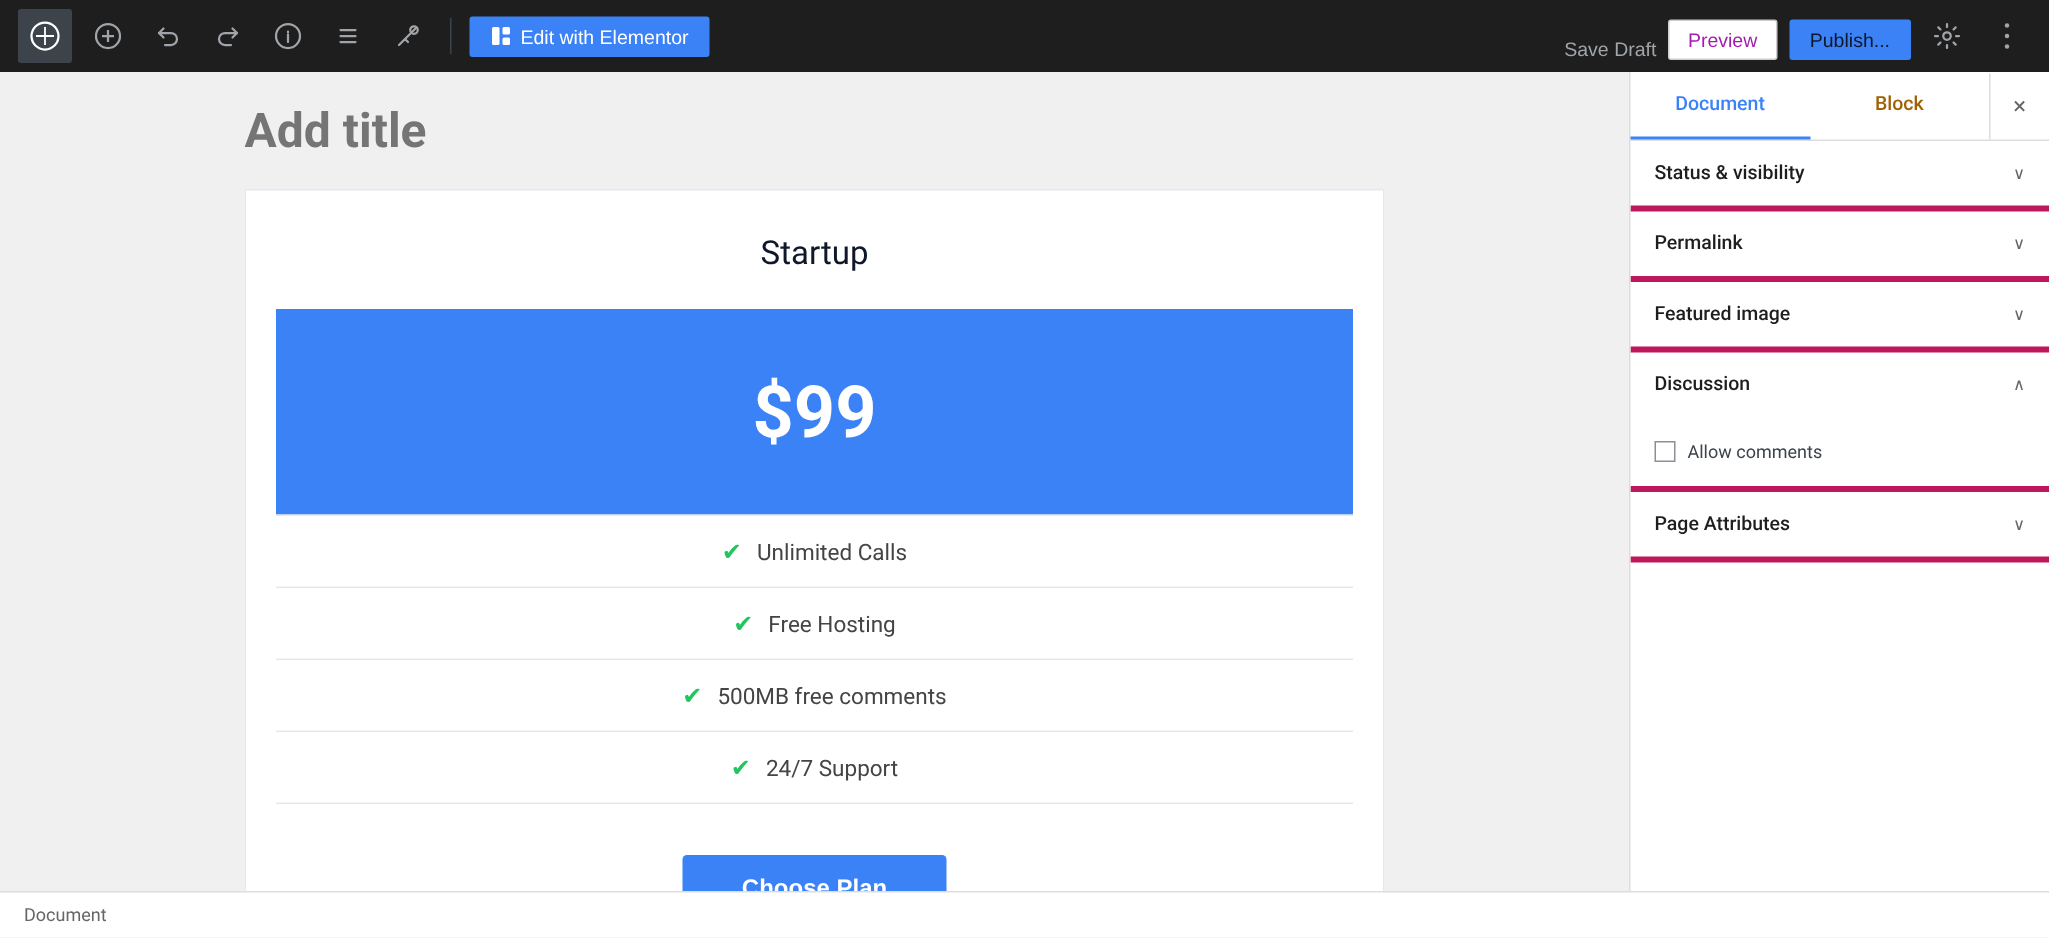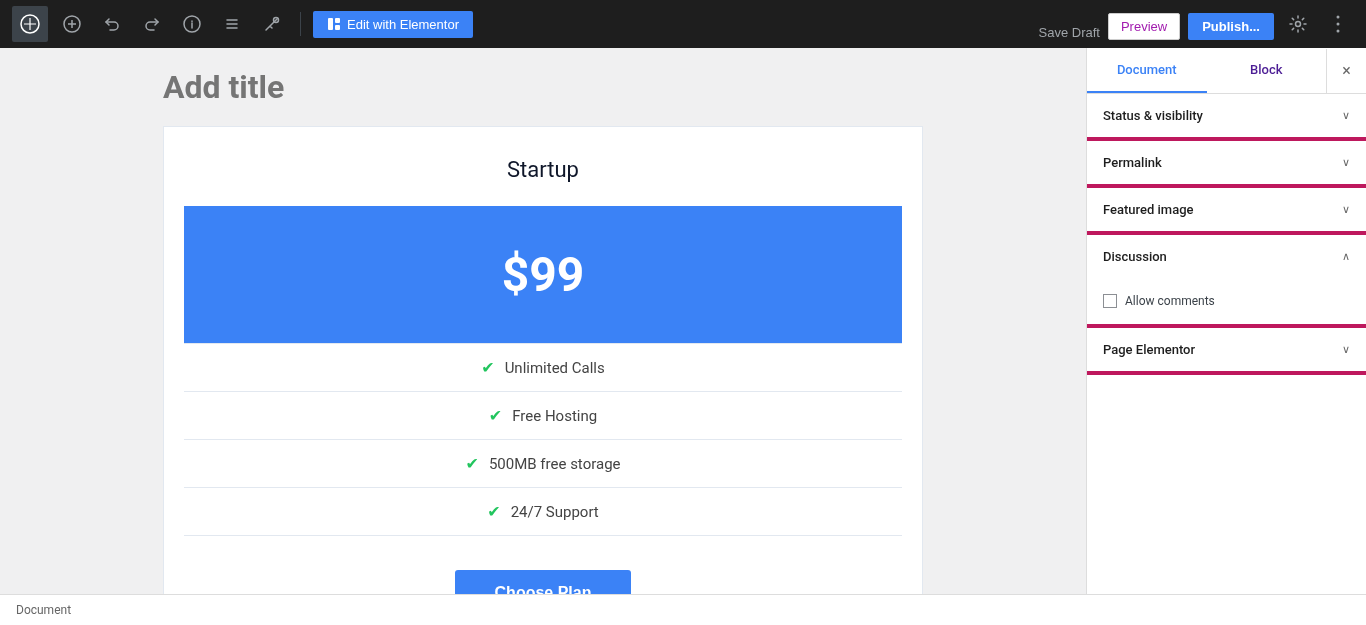--- a/index.html
+++ b/index.html
@@ -18,21 +18,21 @@
       display: flex; align-items: center; justify-content: center; border-radius: 2px; font-size: 16px;
     }
     .toolbar-separator { width: 1px; height: 24px; background: #3c434a; margin: 0 4px; }
     .edit-elementor-btn {
       display: flex; align-items: center; gap: 6px; background: #3b82f6; color: white; border: none;
       padding: 6px 14px; border-radius: 2px; cursor: pointer; font-size: 13px; font-weight: 500;
     }
     .toolbar-right { margin-left: auto; display: flex; align-items: flex-end; gap: 8px; }
     .save-draft-btn { background: transparent; border: none; color: #a0a5aa; cursor: pointer; font-size: 13px; }
     .preview-btn { background: white; border: 1px solid #ccc; color: #a21caf; padding: 5px 12px; border-radius: 2px; cursor: pointer; font-size: 13px; }
-    .publish-btn { background: #3b82f6; color: #ffffff; border: none; padding: 6px 14px; border-radius: 2px; cursor: pointer; font-size: 13px; font-weight: 700; }
+    .publish-btn { background: #3b82f6; color: #0f172a; border: none; padding: 6px 14px; border-radius: 2px; cursor: pointer; font-size: 13px; font-weight: 400; }
     .settings-btn { background: transparent; border: none; color: #a0a5aa; cursor: pointer; font-size: 18px; width: 32px; height: 32px; display: flex; align-items: center; justify-content: center; }
     .more-btn { background: transparent; border: none; color: #a0a5aa; cursor: pointer; font-size: 20px; width: 32px; height: 32px; display: flex; align-items: center; justify-content: center; }
 
     
     .main-layout { display: flex; flex: 1; overflow: hidden; }
 
     
     .editor-area {
       flex: 1; background: #f0f0f1; overflow-y: auto; display: flex; flex-direction: column; align-items: center; padding: 0;
     }
@@ -63,21 +63,21 @@
       background: #3b82f6; color: white; border: none; padding: 14px 40px;
       font-size: 16px; font-weight: 600; cursor: pointer; border-radius: 3px; margin: 24px auto; display: inline-block;
     }
 
     
     .sidebar {
       width: 280px; background: white; border-left: 1px solid #ddd; display: flex; flex-direction: column; flex-shrink: 0;
     }
     .sidebar-header { display: flex; align-items: center; border-bottom: 1px solid #ddd; }
     .sidebar-tab {
-      flex: 1; text-align: center; padding: 14px 0; font-size: 13px; font-weight: 500; cursor: pointer; color: #4c1d95;
+      flex: 1; text-align: center; padding: 14px 0; font-size: 13px; font-weight: 500; cursor: pointer; color: #a16207;
       border-bottom: 2px solid transparent;
     }
     .sidebar-tab.active { color: #3b82f6; border-bottom: 2px solid #3b82f6; }
     .sidebar-close {
       width: 40px; height: 44px; display: flex; align-items: center; justify-content: center;
       cursor: pointer; color: #666; font-size: 16px; border-left: 1px solid #ddd;
     }
 
     
     .sidebar-content { flex: 1; overflow-y: auto; }
@@ -190,21 +190,21 @@
           <div class="feature-item">
             <span class="check-icon">✔</span>
             <span>Unlimited Calls</span>
           </div>
           <div class="feature-item">
             <span class="check-icon">✔</span>
             <span>Free Hosting</span>
           </div>
           <div class="feature-item">
             <span class="check-icon">✔</span>
-            <span>500MB free storage</span>
+            <span>500MB free comments</span>
           </div>
           <div class="feature-item">
             <span class="check-icon">✔</span>
             <span>24/7 Support</span>
           </div>
         </div>
         <div style="text-align:center; padding: 10px 0 10px;">
           <button class="choose-plan-btn">Choose Plan</button>
         </div>
       </div>
@@ -256,21 +256,21 @@
         <div class="sidebar-section-body">
           <div class="allow-comments-row">
             <input type="checkbox" class="allow-comments-checkbox" id="allow-comments" style="">
             <label class="allow-comments-label" for="allow-comments">Allow comments</label>
           </div>
         </div>
       </div>
 
       <div class="sidebar-section">
         <div class="sidebar-section-header">
-          <span>Page Elementor</span>
+          <span>Page Attributes</span>
           <span class="chevron">∨</span>
         </div>
       </div>
 
     </div>
   </div>
 </div>
 
 <div class="status-bar">
   <span>Document</span>

